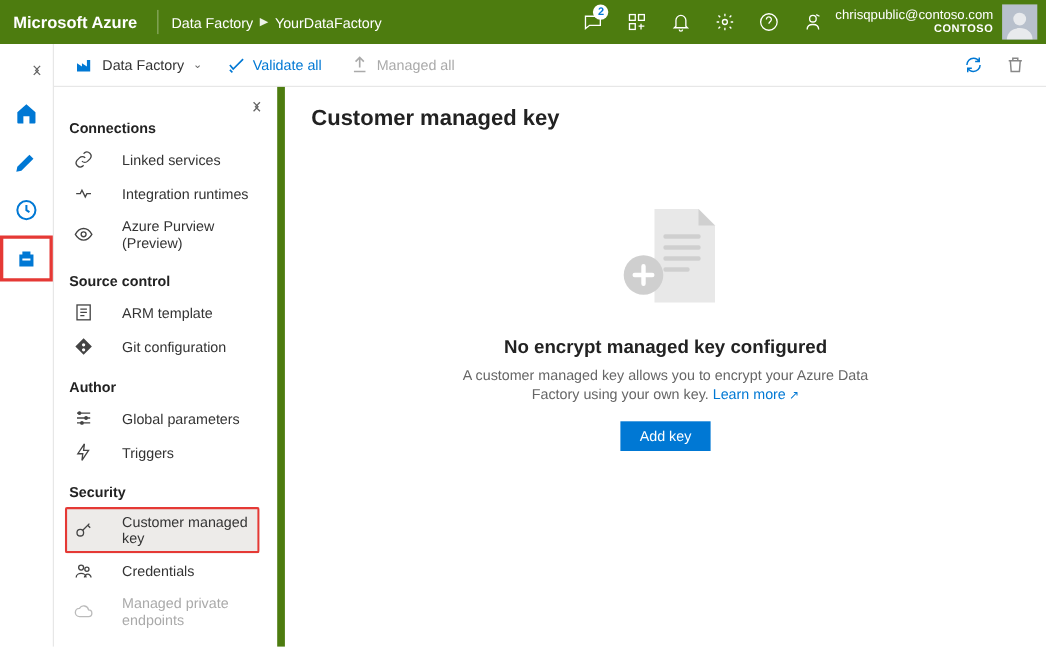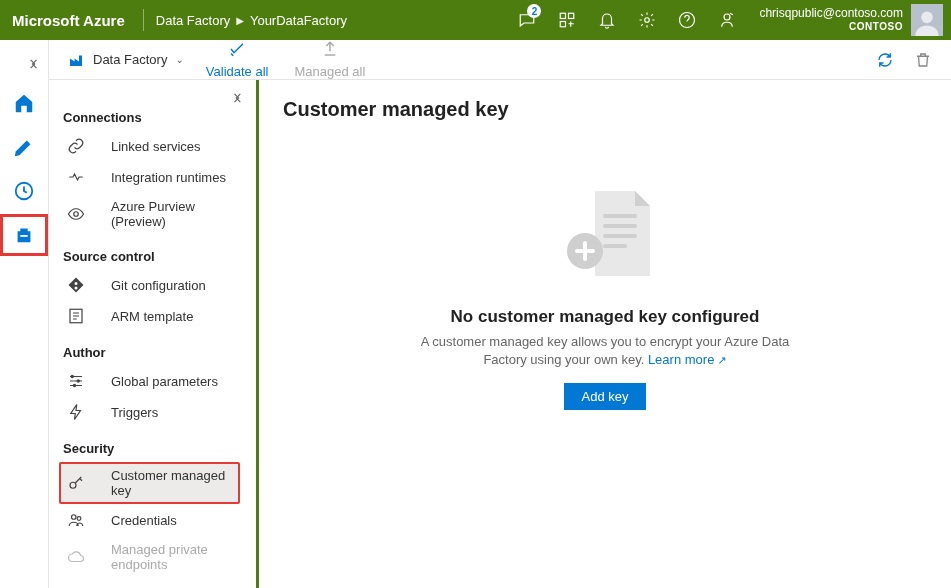--- a/index.html
+++ b/index.html
@@ -6,43 +6,43 @@
     body { width: 951px; height: 588px; overflow: hidden; background: #fff; }
     .top-bar { height: 40px; background: #4d7c0f; color: #fff; display: flex; align-items: center; padding: 0 8px; }
     .brand { font-weight: 600; font-size: 15px; padding: 0 12px 0 4px;}
     .divider-v { width: 1px; height: 22px; background: rgba(255,255,255,0.4); margin: 0 6px;}
     .crumb { font-size: 13px; padding: 0 6px; display: flex; align-items: center; gap: 6px;}
     .crumb .chev { font-size: 10px; opacity: .9;}
     .top-spacer { flex: 1; }
     .hdr-ico { width: 40px; height: 40px; display: flex; align-items:center; justify-content:center; position: relative; cursor: pointer;}
     .hdr-ico svg { stroke: #fff; fill: none;}
     .badge { position:absolute; top:4px; right:6px; background:#fff; color:#0078d4; font-size:10px; font-weight:600; border-radius:8px; min-width:14px; height:14px; display:flex; align-items:center; justify-content:center; padding:0 3px;}
-    .user { font-size: 12px; text-align: right; line-height:14px; padding-right:8px;margin-left:12px;}
+    .user { font-size: 12px; text-align: right; line-height:14px; padding-right:8px;}
     .user .t1 { }
     .user .t2 { font-size:10px; font-weight:600; letter-spacing:.5px;}
     .avatar { width:32px; height:32px; background:#b8c0cc; display:flex; align-items:flex-end; justify-content:center;}
     .avatar svg { width:28px; height:28px;}
     .shell { display:flex; height: calc(100% - 40px);}
     .rail { width: 48px; display:flex; flex-direction:column; align-items:center; padding-top:8px; gap:2px;}
     .rail .expand { width:48px; height:32px; display:flex; align-items:center; justify-content:flex-end; padding-right:8px; cursor:pointer;}
     .rail .expand svg { stroke:#666;}
     .rail-item { width:48px; height:42px; display:flex; align-items:center; justify-content:center; cursor:pointer; position:relative;}
     .rail-item.highlight { box-shadow: inset 0 0 0 3px #e53935;}
     .rail-item svg { width:22px; height:22px;}
     .work { flex:1; display:flex; flex-direction:column; border-left:1px solid #e5e5e5;}
     .cmdbar { height:40px; display:flex; align-items:center; padding:0 12px; gap:6px; border-bottom:1px solid #e5e5e5;}
     .cmdbar .ico-sm { width:18px; height:18px;}
     .cmdbar .crumb2 { font-size:13px; color:#333; padding:0 6px; display:flex; align-items:center; gap:8px; cursor:pointer;}
     .cmdbar .crumb2 .chev { color:#666; font-size:10px;}
-    .cmdbar .action { font-size:13px; color:#0078d4; display:flex; align-items:center; gap:6px; padding:0 10px; cursor:pointer;flex-direction:column;}
+    .cmdbar .action { font-size:13px; color:#0078d4; display:flex; align-items:center; gap:6px; padding:0 10px; cursor:pointer;}
     .cmdbar .action.disabled { color:#aaa;}
     .cmdbar .spacer { flex:1;}
     .cmdbar .right-ico { width:32px; height:32px; display:flex; align-items:center; justify-content:center; cursor:pointer;}
     .cols { flex:1; display:flex;}
-    .sidebar { width:210px; padding: 10px 20px 10px 14px; position:relative; border-right:3px solid #4d7c0f;}
+    .sidebar { width:210px; padding: 10px 20px 10px 14px; position:relative; border-right:7px solid #4d7c0f;}
     .sidebar .collapse { position:absolute; top:6px; right:6px; width:24px; height:24px; display:flex; align-items:center; justify-content:center; cursor:pointer;}
     .grp-head { font-size:13px; font-weight:600; color:#222; margin: 14px 0 6px 0;}
     .grp-head.first { margin-top: 20px;}
     .nav-item { display:flex; align-items:center; gap:26px; padding: 6px 8px; margin:1px -4px; font-size:13px; color:#333; cursor:pointer; border-radius:2px;}
     .nav-item.selected { background:#edebe9;}
     .nav-item.highlight { box-shadow: inset 0 0 0 2px #e53935;}
     .nav-item.disabled { color:#aaa; cursor:default;}
     .nav-item .ico { width:18px; height:18px; display:flex; align-items:center; justify-content:center; color:#444;}
     .nav-item.disabled .ico { color:#bbb;}
     .main { flex:1; padding: 18px 24px; overflow:auto;}
@@ -212,34 +212,34 @@
                 <path d="M2 12s4-7 10-7 10 7 10 7-4 7-10 7S2 12 2 12z"></path>
                 <circle cx="12" cy="12" r="3"></circle>
               </svg>
             </span>
           <span>Azure Purview (Preview)</span>
         </div>
 
         <div class="grp-head">Source control</div>
         <div class="nav-item">
           <span class="ico">
+              <svg width="18" height="18" viewBox="0 0 24 24" fill="none" stroke="currentColor" stroke-width="1.6">
+                <rect x="4" y="3" width="16" height="18"></rect>
+                <path d="M8 8h8M8 12h8M8 16h5"></path>
+              </svg>
+            </span>
+          <span>ARM template</span>
+        </div>
+        <div class="nav-item">
+          <span class="ico">
               <svg width="18" height="18" viewBox="0 0 24 24" fill="currentColor">
                 <path d="M12 2l10 10-10 10L2 12 12 2zm-2 8a2 2 0 104 0 2 2 0 00-4 0zm4 6a2 2 0 11-4 0 2 2 0 014 0z" fill-rule="evenodd"></path>
               </svg>
             </span>
           <span>Git configuration</span>
-        </div>
-        <div class="nav-item">
-          <span class="ico">
-              <svg width="18" height="18" viewBox="0 0 24 24" fill="none" stroke="currentColor" stroke-width="1.6">
-                <rect x="4" y="3" width="16" height="18"></rect>
-                <path d="M8 8h8M8 12h8M8 16h5"></path>
-              </svg>
-            </span>
-          <span>ARM template</span>
         </div>
 
         <div class="grp-head">Author</div>
         <div class="nav-item">
           <span class="ico">
               <svg width="18" height="18" viewBox="0 0 24 24" fill="none" stroke="currentColor" stroke-width="1.6">
                 <path d="M4 6h16M4 12h16M4 18h16"></path>
                 <circle cx="7" cy="6" r="1.5" fill="currentColor"></circle>
                 <circle cx="15" cy="12" r="1.5" fill="currentColor"></circle>
                 <circle cx="10" cy="18" r="1.5" fill="currentColor"></circle>
@@ -292,21 +292,21 @@
         <div class="empty">
           <svg width="120" height="110" viewBox="0 0 120 110">
             <g fill="#d6d6d6">
               <path d="M50 10 h40 l15 15 v70 h-55 z" fill="#e8e8e8"></path>
               <path d="M90 10 v15 h15 z" fill="#d0d0d0"></path>
               <path d="M60 35 h30 M60 45 h30 M60 55 h30 M60 65 h20" stroke="#cfcfcf" stroke-width="4" stroke-linecap="round"></path>
               <circle cx="40" cy="70" r="18" fill="#cfcfcf"></circle>
               <path d="M40 62 v16 M32 70 h16" stroke="#fff" stroke-width="4" stroke-linecap="round"></path>
             </g>
           </svg>
-          <h2>No customer managed key configured</h2>
+          <h2>No encrypt managed key configured</h2>
           <p>
             <span>A customer managed key allows you to encrypt your Azure Data Factory using your own key. </span>
             <a href="#"><span>Learn more</span><span class="ext">↗</span></a>
           </p>
           <button class="btn">Add key</button>
         </div>
       </div>
     </div>
   </div>
 </div>

